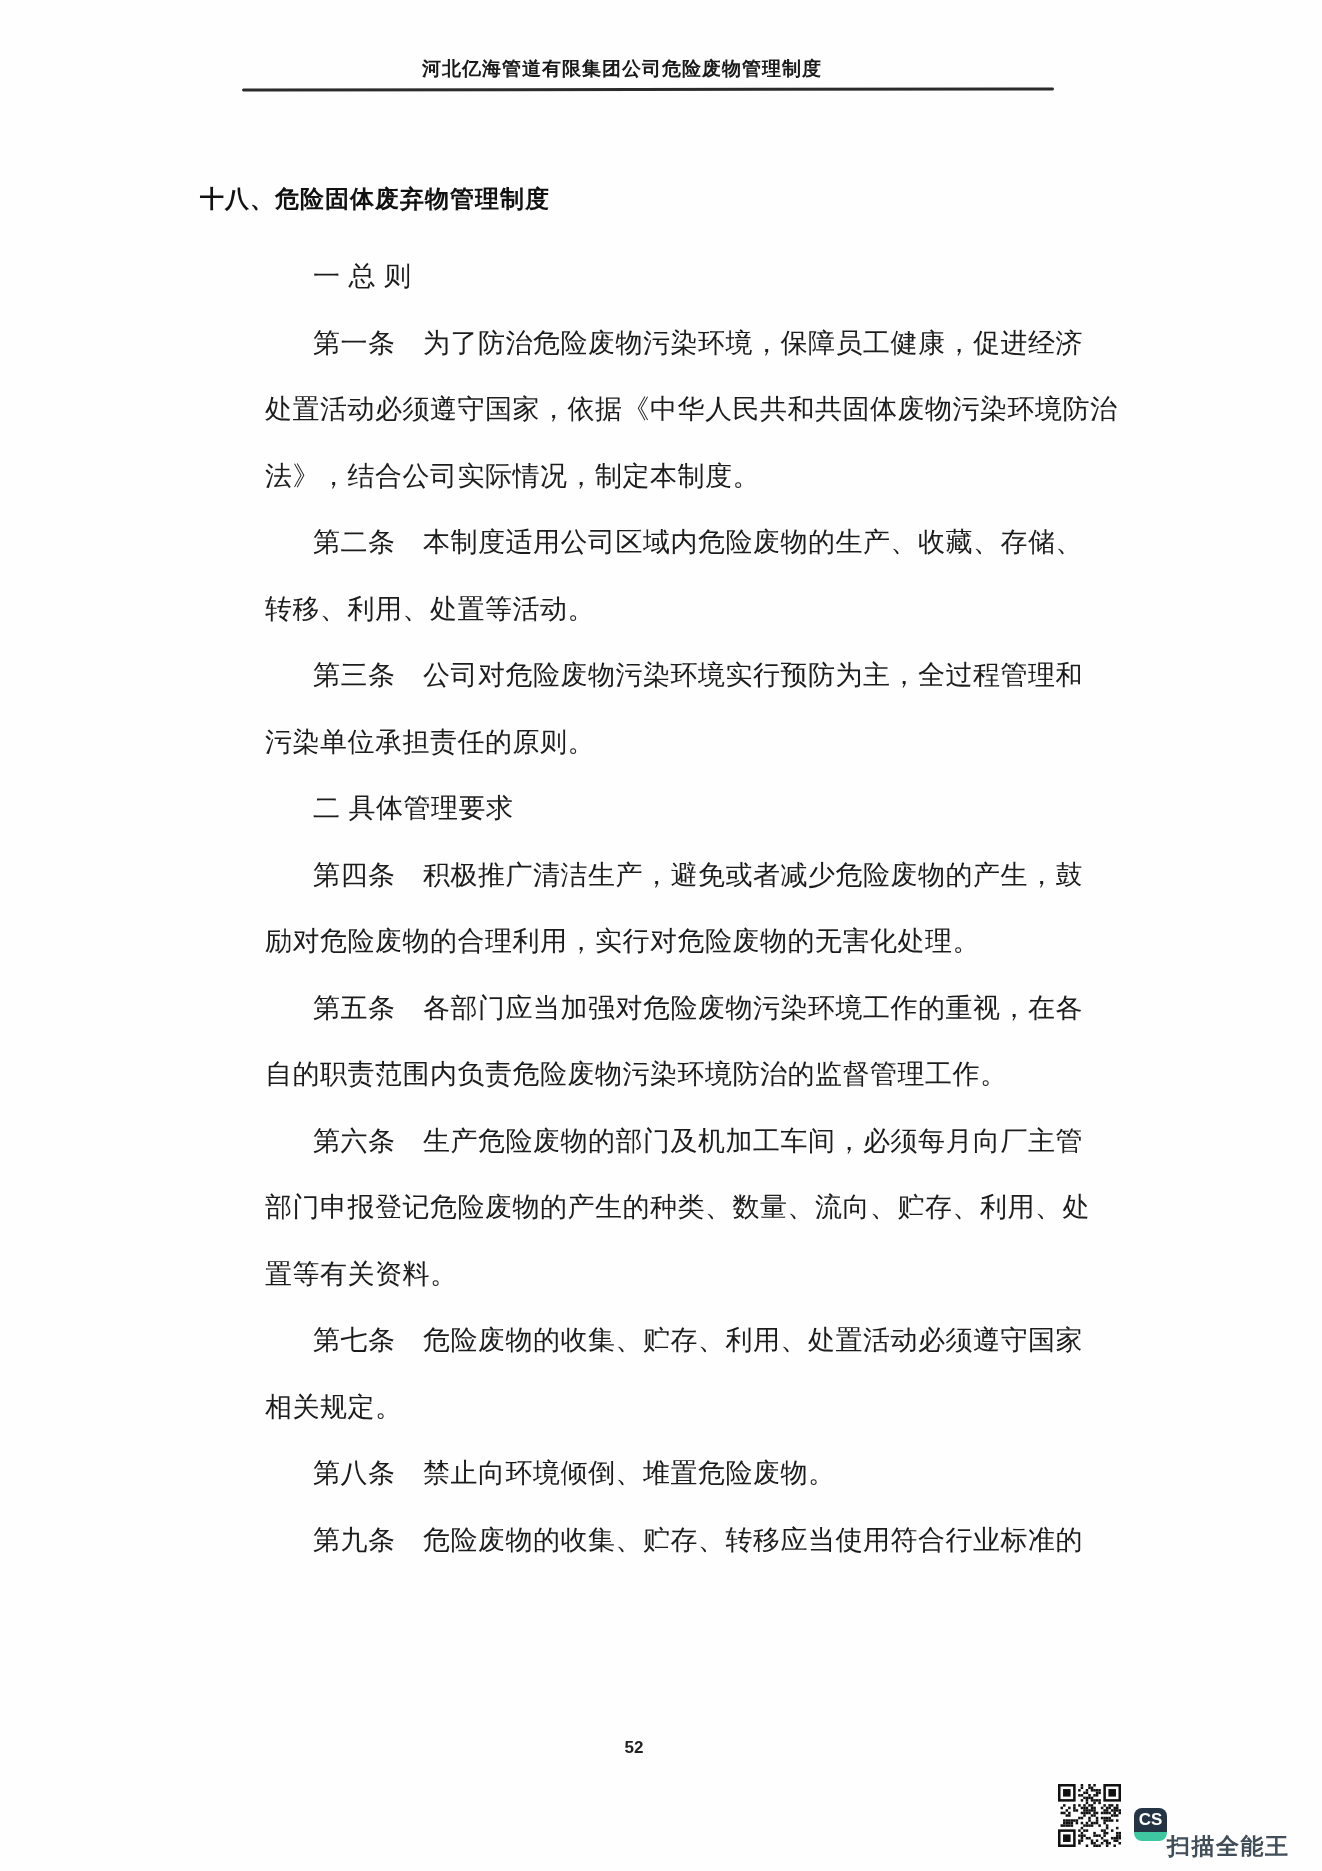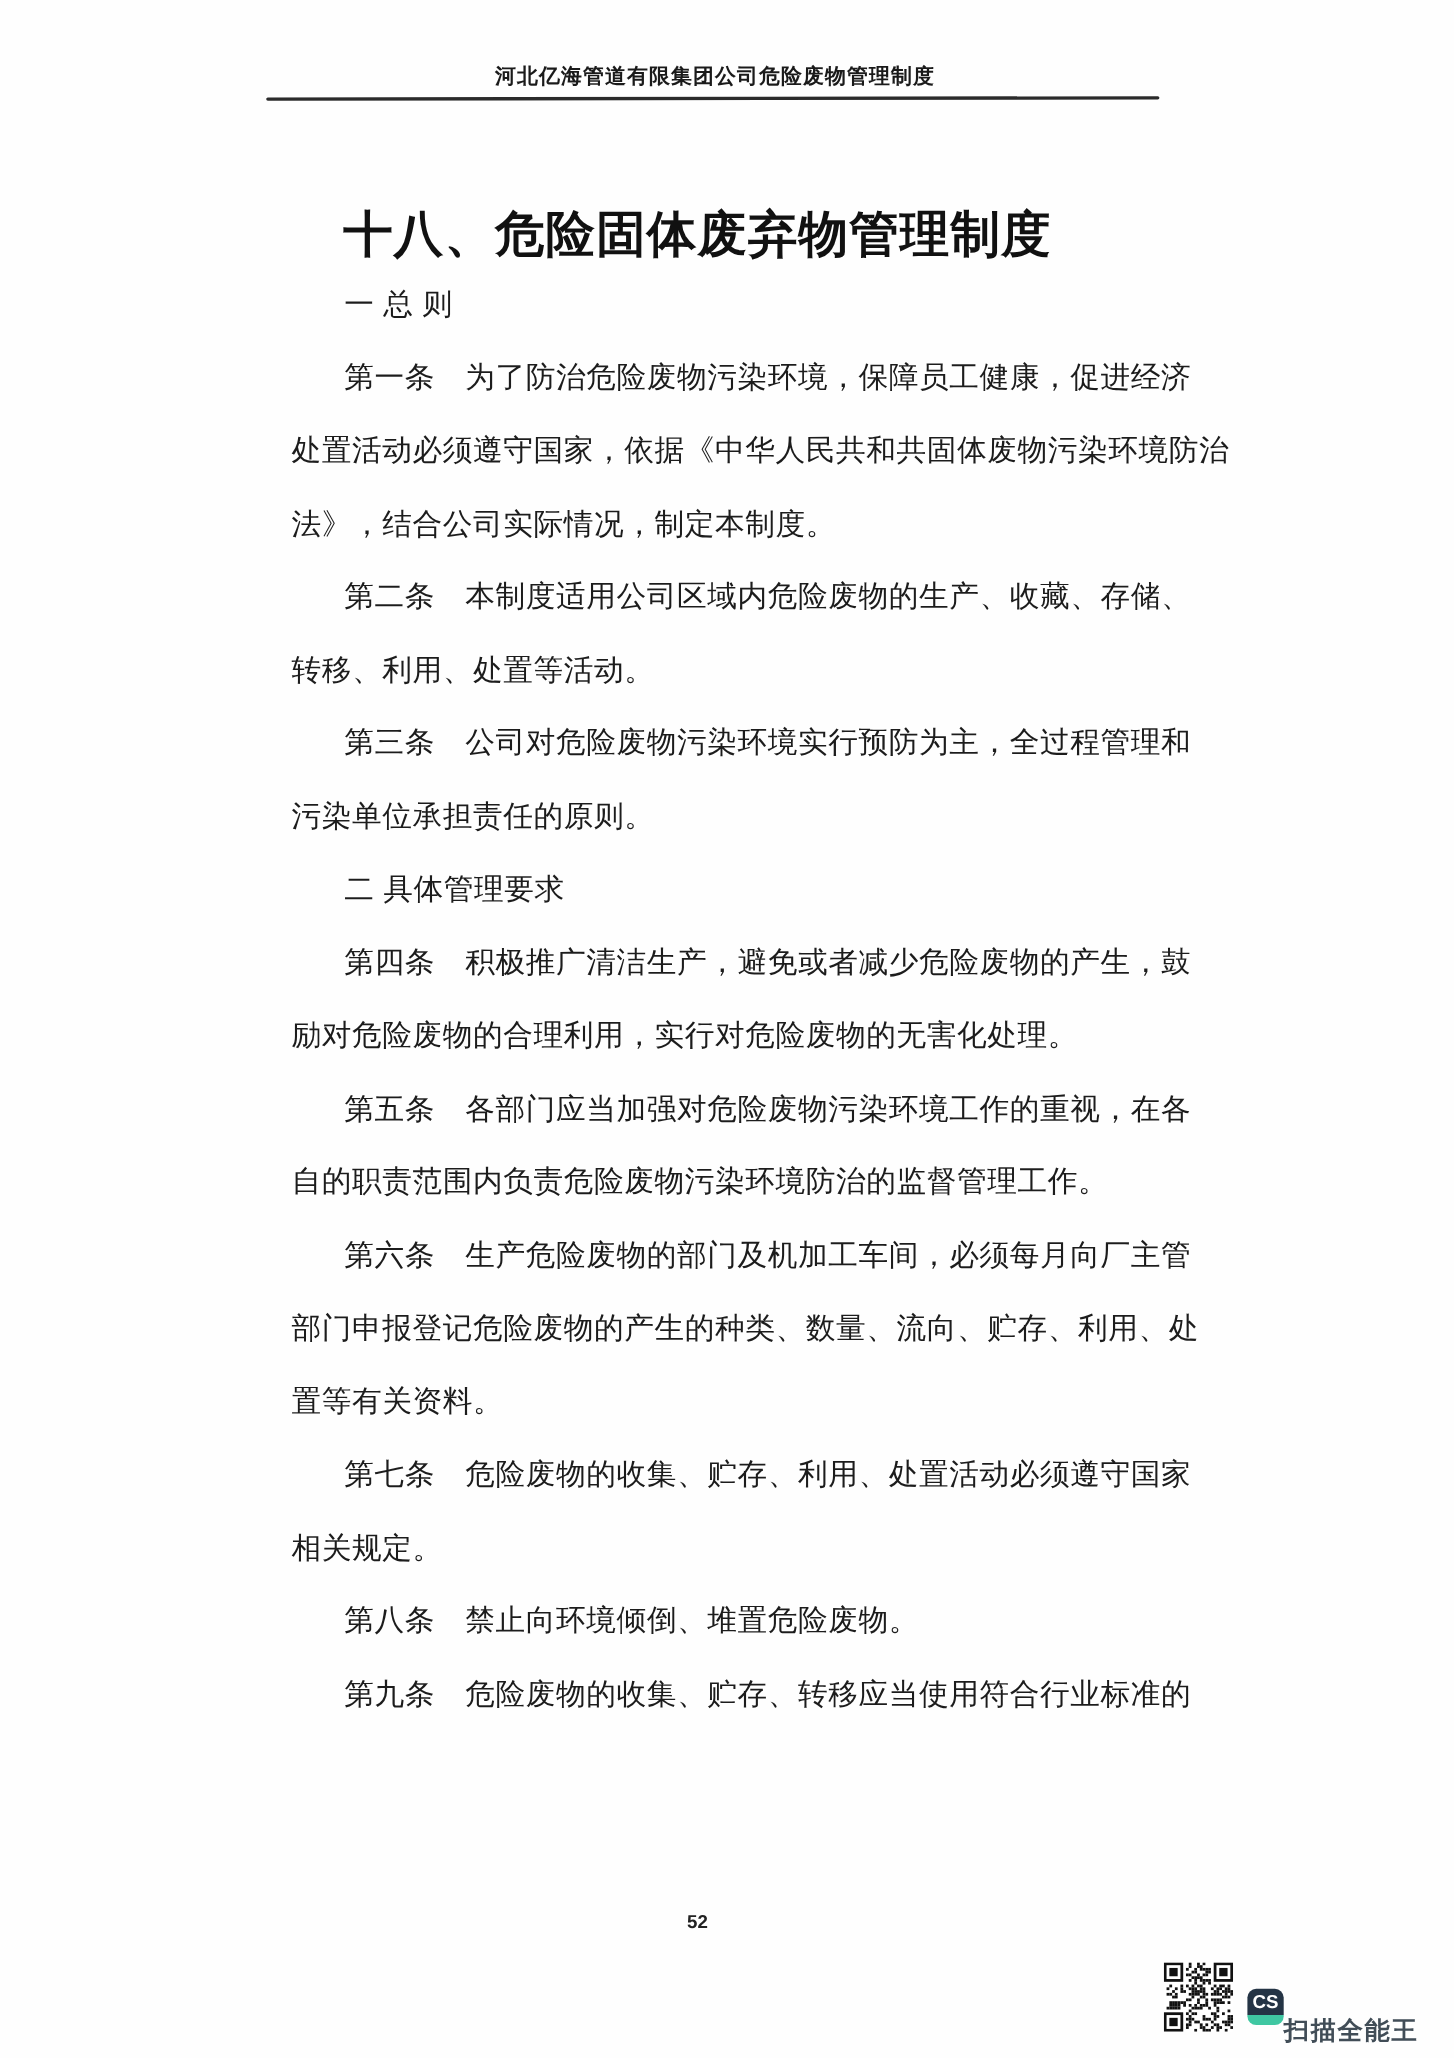--- a/index.html
+++ b/index.html
@@ -13,21 +13,21 @@
     width: 1322px;
     height: 1871px;
     margin: 0 auto;
     background: #fefefe;
     overflow: hidden;
     color: #1c1c1c;
   }
   
   .header {
     position: absolute;
-    left: 216px;
+    left: 188px;
     top: 56px;
     width: 868px;
     text-align: center;
     font-size: 19px;
     font-weight: 700;
     letter-spacing: 1px;
     color: #1a1a1a;
   }
   .header-rule {
     position: absolute;
@@ -39,22 +39,22 @@
     border-radius: 2px;
     transform: rotate(-0.08deg);
   }
   
   .title {
     position: absolute;
     left: 200px;
     top: 183px;
     width: 868px;
     margin: 0;
-    text-align: center;
-    font-size: 45px;
+    text-align: left;
+    font-size: 24px;
     font-weight: 800;
     letter-spacing: 1px;
     color: #111;
   }
   
   .body {
     position: absolute;
     left: 265px;
     top: 243px;
     width: 812px;

